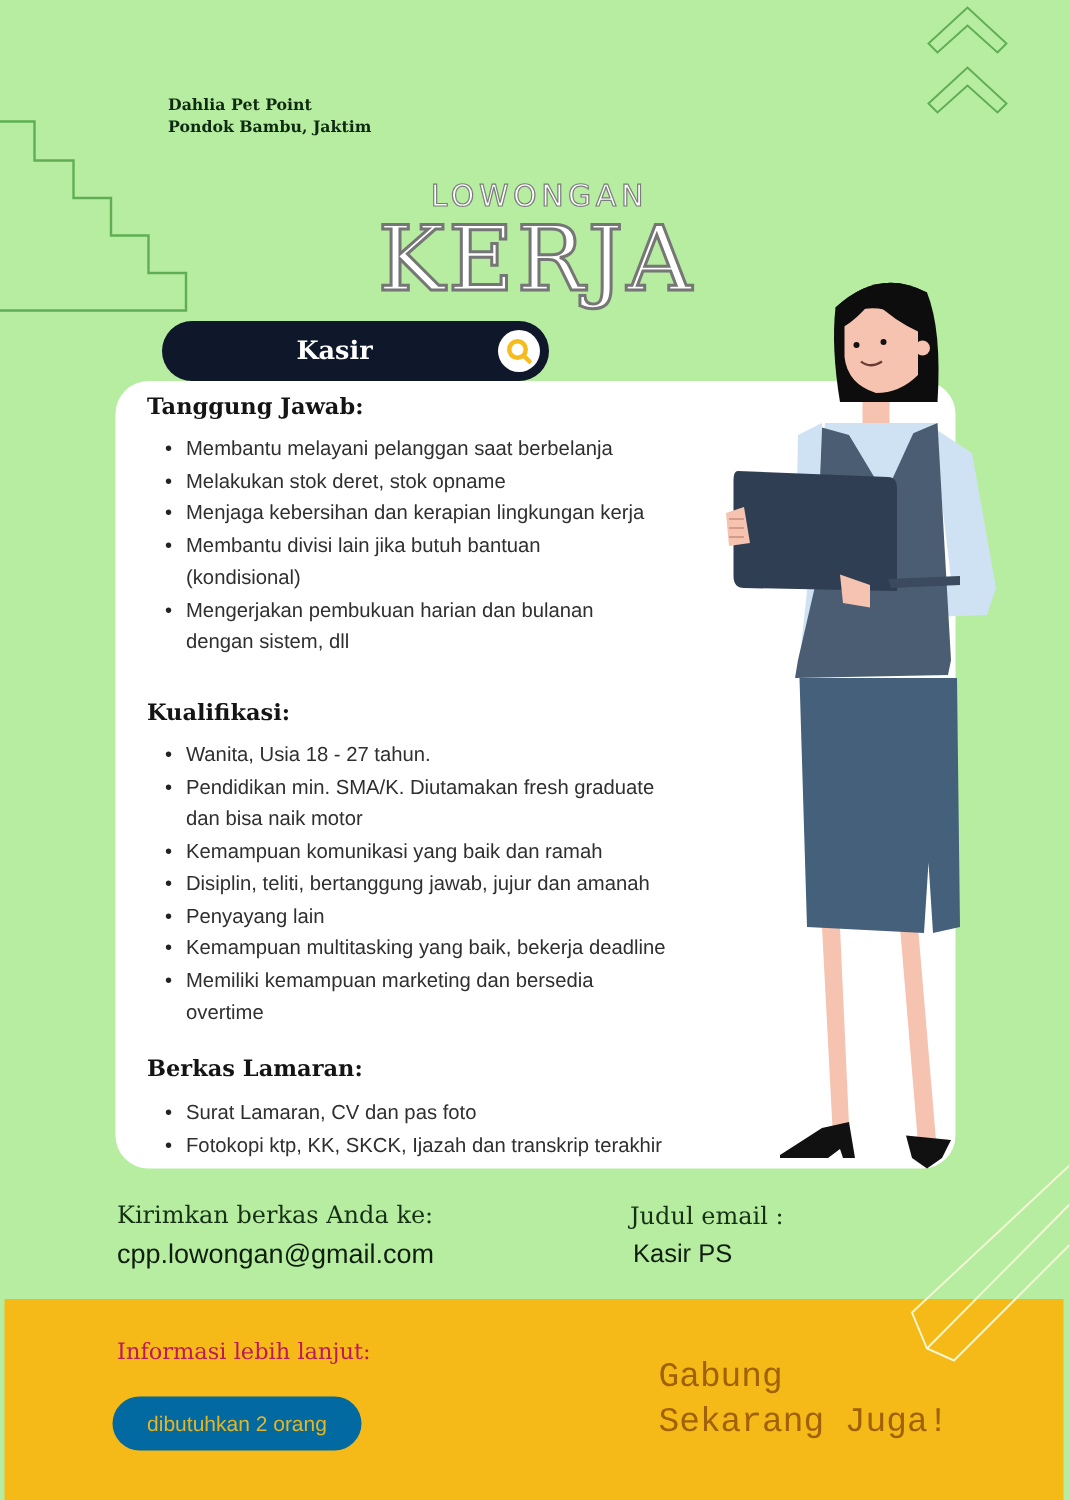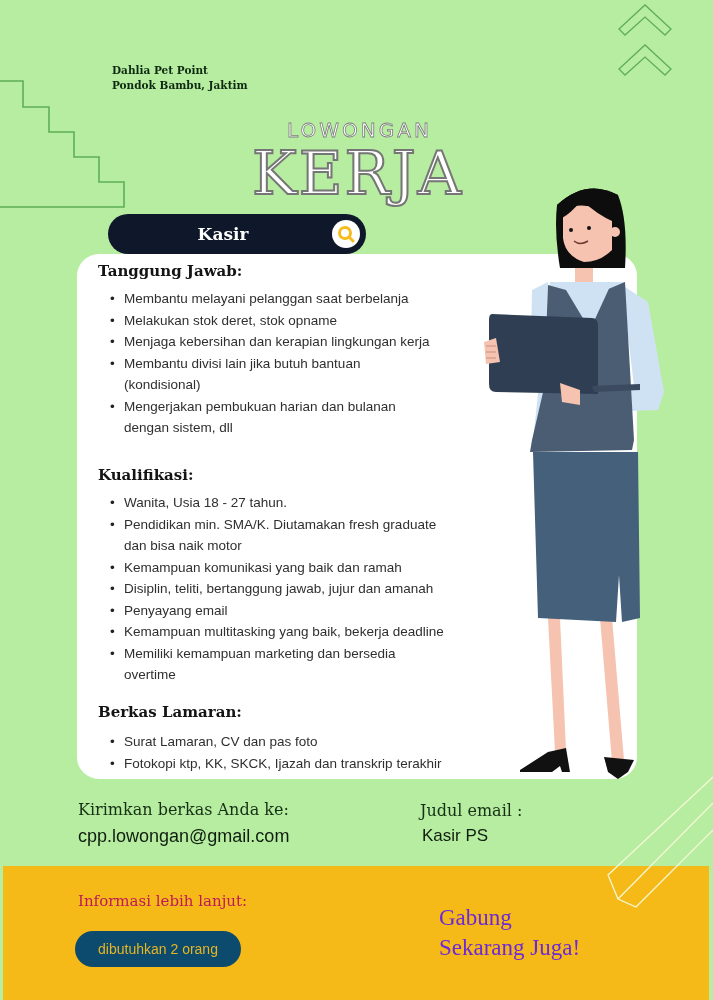--- a/index.html
+++ b/index.html
@@ -29,23 +29,23 @@
   .list li { position: relative; padding-left: 16px; }
   .list li::before { content: "•"; position: absolute; left: 2px; top: 0; color: #222; }
 
   .send-label { position: absolute; left: 78px; top: 800px; font-family: "DejaVu Serif", serif; font-size: 16px; color: #153015; }
   .send-email { position: absolute; left: 78px; top: 826px; font-family: "Liberation Sans", sans-serif; font-size: 18px; color: #0f1e0f; }
   .subj-label { position: absolute; left: 420px; top: 801px; font-family: "DejaVu Serif", serif; font-size: 16px; color: #153015; text-align: center; }
   .subj-value { position: absolute; left: 422px; top: 826px; font-family: "Liberation Sans", sans-serif; font-size: 17px; color: #0f1e0f; }
 
   .footer { position: absolute; left: 3px; top: 866px; width: 706px; height: 134px; background: #f5ba17; }
   .more-info { position: absolute; left: 78px; top: 892px; font-family: "DejaVu Serif", serif; font-size: 15px; color: #be185d; }
-  .need-pill { position: absolute; left: 75px; top: 931px; width: 166px; height: 36px; border-radius: 18px; background: #0c4a6e;
+  .need-pill { position: absolute; left: 75px; top: 931px; width: 166px; height: 36px; border-radius: 18px; background: #0369a1;
     text-align: center; line-height: 36px; font-family: "Liberation Sans", sans-serif; font-size: 14px; color: #e6b523; }
-  .cta { position: absolute; left: 439px; top: 903px; font-family: Liberation Serif, serif; font-size: 23px; line-height: 30px; color: #6d28d9; }
+  .cta { position: absolute; left: 439px; top: 903px; font-family: Liberation Mono, monospace; font-size: 23px; line-height: 30px; color: #a16207; }
 
   .person { position: absolute; left: 470px; top: 170px; }
 </style>
 </head>
 <body>
 
 <svg class="deco" style="left:0;top:80px" width="130" height="132" viewBox="0 0 130 132">
   <polyline points="0,1 23,1 23,27 49,27 49,52 74,52 74,77 99,77 99,102 124,102 124,127 0,127" fill="none" stroke="#5fae55" stroke-width="1.6"></polyline>
 </svg>
 
@@ -82,21 +82,21 @@
   <li style="width:270px">Membantu divisi lain jika butuh bantuan (kondisional)</li>
   <li style="width:300px">Mengerjakan pembukuan harian dan bulanan dengan sistem, dll</li>
 </ul>
 
 <div class="section-title" style="top:466px">Kualifikasi:</div>
 <ul class="list" style="top:492px;width:360px">
   <li>Wanita, Usia 18 - 27 tahun.</li>
   <li style="width:345px">Pendidikan min. SMA/K. Diutamakan fresh graduate dan bisa naik motor</li>
   <li>Kemampuan komunikasi yang baik dan ramah</li>
   <li>Disiplin, teliti, bertanggung jawab, jujur dan amanah</li>
-  <li>Penyayang email</li>
+  <li>Penyayang lain</li>
   <li>Kemampuan multitasking yang baik, bekerja deadline</li>
   <li style="width:310px">Memiliki kemampuan marketing dan bersedia overtime</li>
 </ul>
 
 <div class="section-title" style="top:703px">Berkas Lamaran:</div>
 <ul class="list" style="top:731px;width:360px">
   <li>Surat Lamaran, CV dan pas foto</li>
   <li>Fotokopi ktp, KK, SKCK, Ijazah dan transkrip terakhir</li>
 </ul>
 

